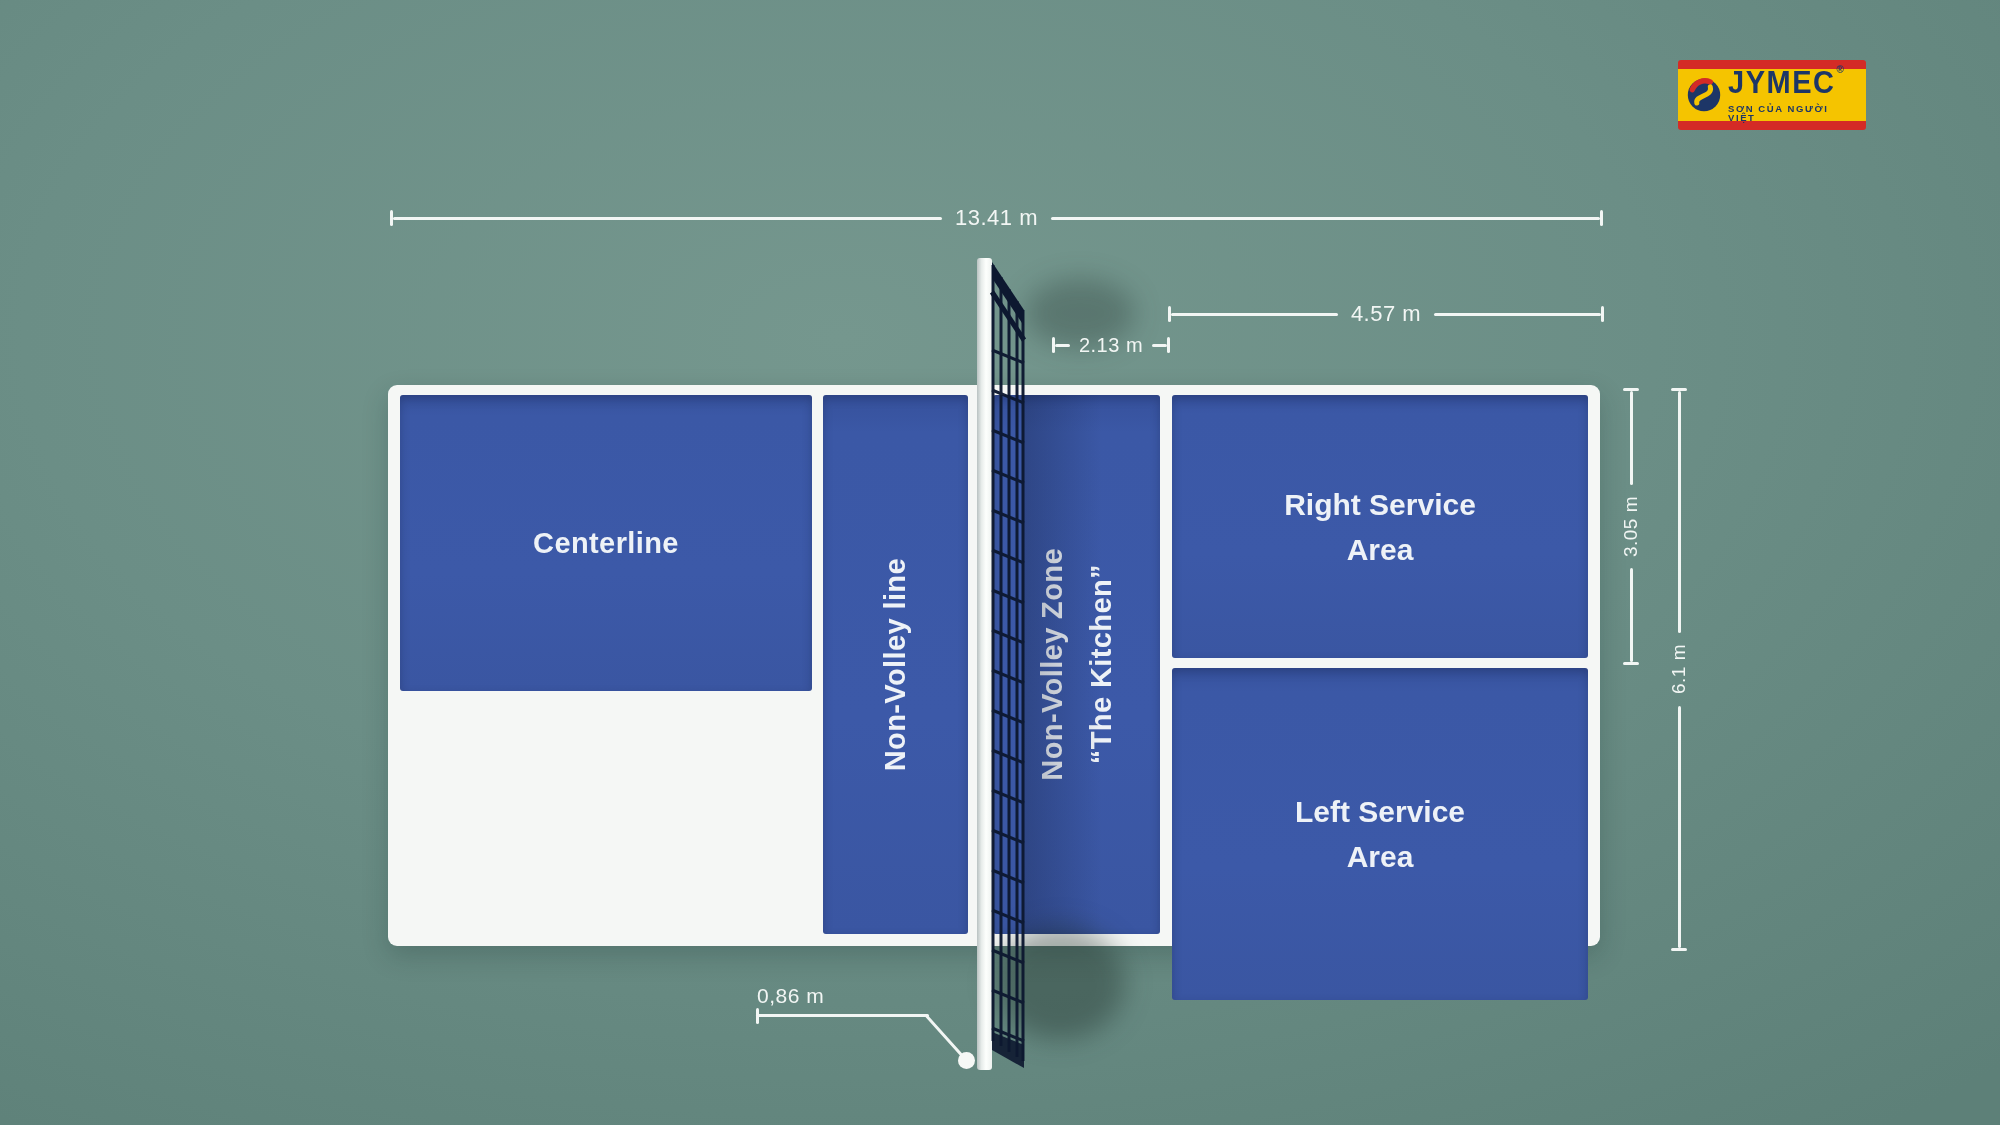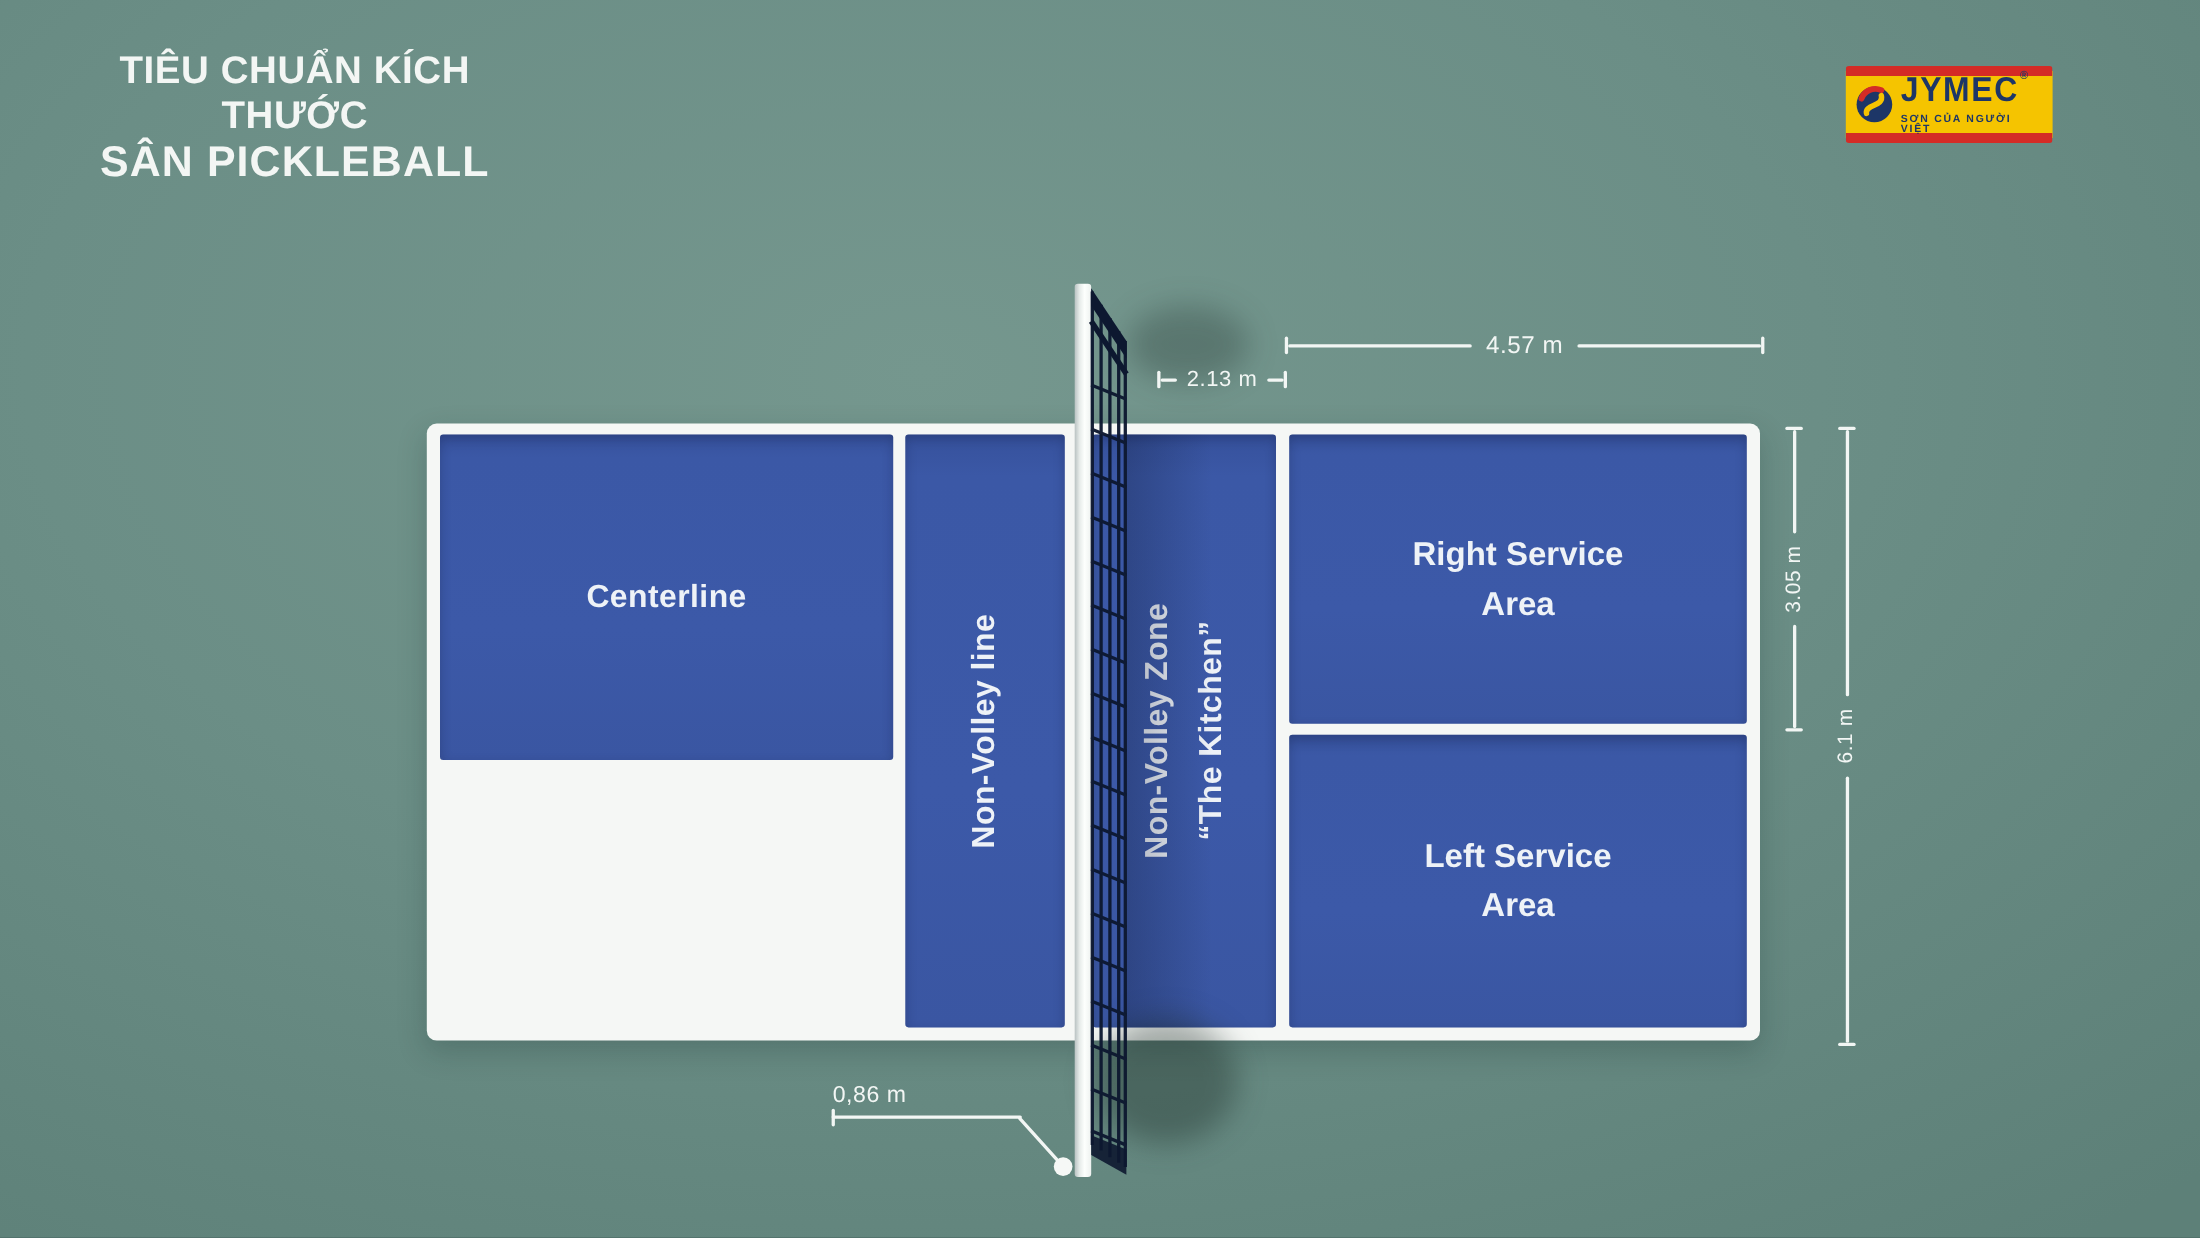--- a/index.html
+++ b/index.html
@@ -62,24 +62,20 @@
   .nh-hline{position:absolute;left:756px;top:1014px;width:173px;height:3px;background:#f2f6f4;border-radius:2px;z-index:8;}
   .nh-diag{position:absolute;left:926px;top:1014px;width:67px;height:3px;background:#f2f6f4;border-radius:2px;
            transform:rotate(48deg);transform-origin:left center;z-index:8;}
   .nh-dot{position:absolute;left:958px;top:1052px;width:17px;height:17px;border-radius:50%;background:#f6f8f6;z-index:8;}
 </style>
 </head>
 <body>
 
 <div class="stage">
 
-  <div class="title">
-    <div class="t1">TIÊU CHUẨN KÍCH THƯỚC</div>
-    <div class="t2">SÂN PICKLEBALL</div>
-  </div>
 
   <div class="logo">
     <svg class="mark" viewBox="0 0 40 40">
       <circle cx="20" cy="20" r="18" fill="#1d3667"></circle>
       <path d="M7 14 A15 15 0 0 1 27 5.5" stroke="#d42b26" stroke-width="6" fill="none" stroke-linecap="round"></path>
       <path d="M12 29 C10 20 30 22 27 11" stroke="#f5c400" stroke-width="5.5" fill="none" stroke-linecap="round"></path>
     </svg>
     <div class="txt">
       <div class="brand">
         <span>JYMEC</span>
@@ -99,21 +95,21 @@
     <div class="panel" style="left:605px;top:10px;width:167px;height:539px;">
       <div class="vwrap">
         <span class="vlabel">Non-Volley Zone</span>
         <span class="vlabel">“The Kitchen”</span>
       </div>
     </div>
     <div class="panel service" style="left:784px;top:10px;width:416px;height:263px;">
       <span>Right Service</span>
       <span>Area</span>
     </div>
-    <div class="panel service" style="left:784px;top:283px;width:416px;height:266px;">
+    <div class="panel service" style="left:784px;top:283px;width:416px;height:332px;">
       <span>Left Service</span>
       <span>Area</span>
     </div>
   </div>
 
   <div class="net-shadow-strip"></div>
   <div class="blob b1"></div>
   <div class="blob b2"></div>
 
   <div class="net-post"></div>
@@ -141,20 +137,27 @@
       <line x1="32" y1="660" x2="64" y2="673"></line>
       <line x1="32" y1="700" x2="64" y2="713"></line>
       <line x1="32" y1="740" x2="64" y2="753"></line>
       <line x1="32" y1="778" x2="64" y2="791"></line>
     </g>
     <polygon points="32,12 64,60 64,76 32,28" fill="#0d1830"></polygon>
     <line x1="32" y1="42" x2="64" y2="90" stroke="#0d1830" stroke-width="5"></line>
     <polygon points="32,782 64,795 64,818 32,800" fill="#0d1830" opacity="0.9"></polygon>
   </svg>
 
+  <div class="dim" style="left:390px;top:206px;width:1213px;height:24px;">
+    <span class="tick"></span>
+    <span class="ln"></span>
+    <span class="lbl">13.41 m</span>
+    <span class="ln"></span>
+    <span class="tick"></span>
+  </div>
 
   <div class="dim" style="left:1168px;top:302px;width:436px;height:24px;">
     <span class="tick"></span>
     <span class="ln"></span>
     <span class="lbl">4.57 m</span>
     <span class="ln"></span>
     <span class="tick"></span>
   </div>
 
   <div class="dim small" style="left:1052px;top:333px;width:118px;height:24px;justify-content:center;">

